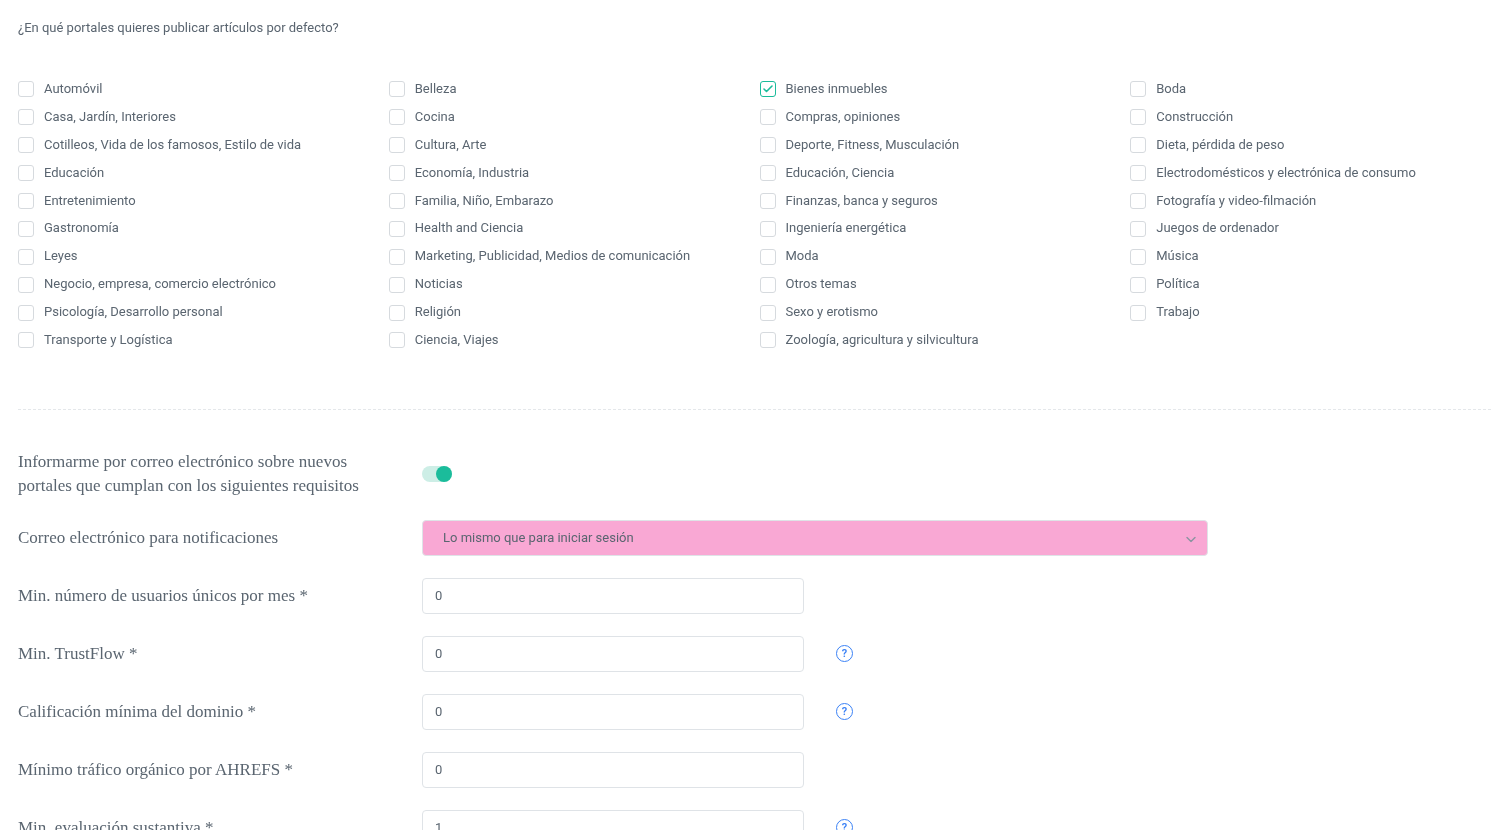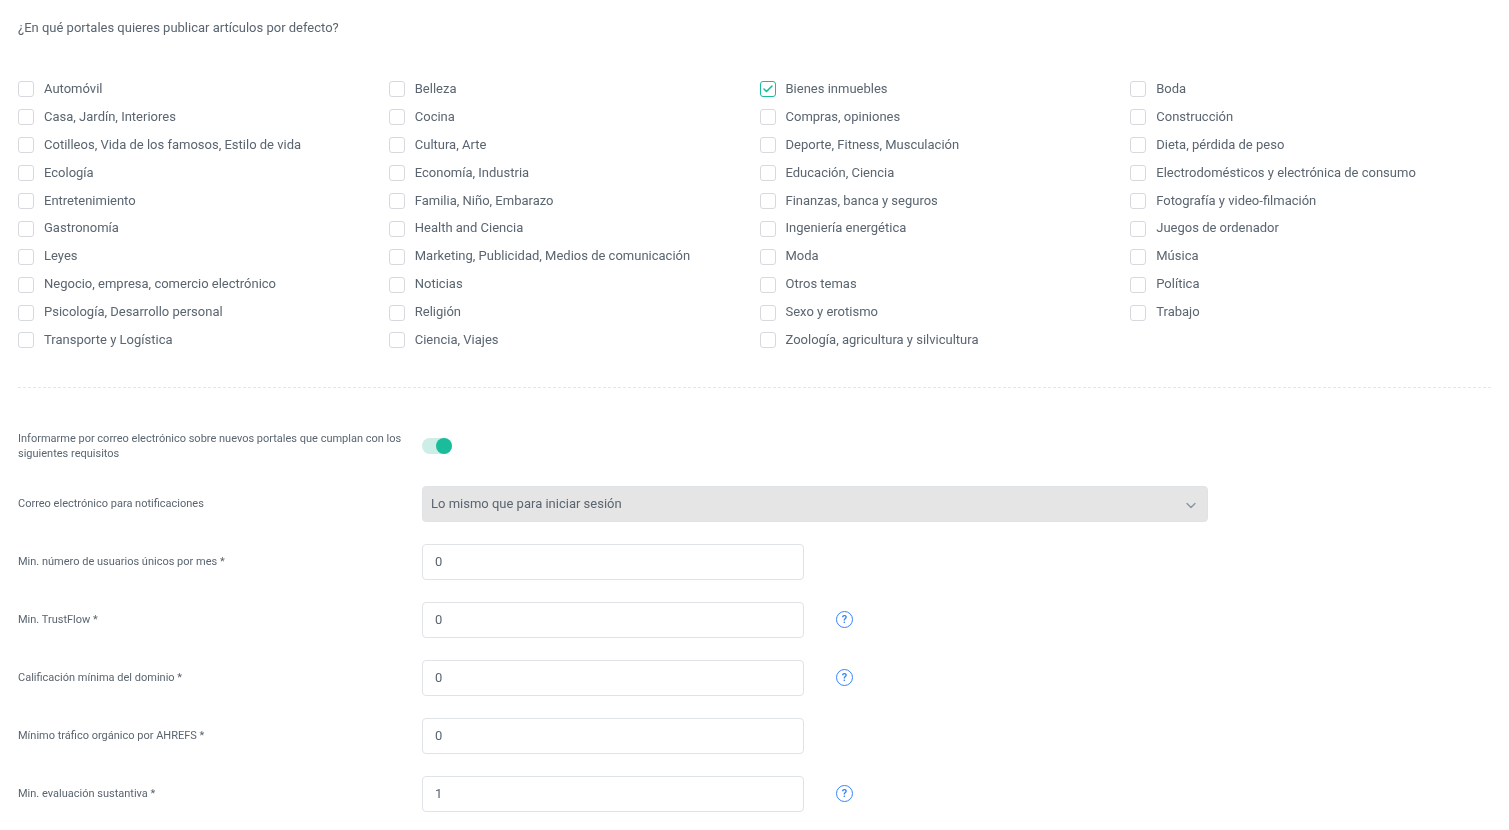--- a/index.html
+++ b/index.html
@@ -13,21 +13,21 @@
     .section-title {
       font-size: 13px;
       color: #5a6570;
       margin-bottom: 46px;
     }
     .checkbox-grid {
       display: grid;
       grid-template-columns: repeat(4, 1fr);
       column-gap: 10px;
       row-gap: 11px;
-      margin-bottom: 38px;
+      margin-bottom: 60px;
     }
     .checkbox-item {
       display: flex;
       align-items: center;
       gap: 10px;
       cursor: pointer;
     }
     .checkbox-box {
       width: 16px;
       height: 16px;
@@ -60,24 +60,25 @@
       margin-bottom: 40px;
     }
     .form-row {
       display: flex;
       align-items: center;
       margin-bottom: 22px;
       min-height: 36px;
     }
     .form-label {
       flex: 0 0 404px;
-      font-size: 11px;
+      font-size: 17px;
       color: #5a6570;
       padding-right: 20px;
       line-height: 1.4;
+      font-family: Liberation Serif, serif;
     }
     .form-control-area {
       display: flex;
       align-items: center;
       gap: 32px;
     }
     .toggle {
       width: 30px;
       height: 16px;
       background: #e6e9ec;
@@ -99,26 +100,26 @@
     }
     .select-wrap {
       width: 786px;
       position: relative;
     }
     .select-box {
       width: 100%;
       height: 36px;
       border: 1px solid #dfe3e7;
       border-radius: 4px;
-      padding: 0 34px 0 8px;
-      display: flex;
-      align-items: center;
-      font-size: 13px;
-      color: #5a6570;
-      background: #e5e5e5;
+      padding: 0 34px 0 20px;
+      display: flex;
+      align-items: center;
+      font-size: 13px;
+      color: #5a6570;
+      background: #f9a8d4;
       cursor: pointer;
     }
     .select-caret {
       position: absolute;
       right: 12px;
       top: 50%;
       transform: translateY(-50%);
       pointer-events: none;
     }
     .text-input {
@@ -199,21 +200,21 @@
     <div class="checkbox-item">
       <div class="checkbox-box"></div>
       <span class="checkbox-label">Deporte, Fitness, Musculación</span>
     </div>
     <div class="checkbox-item">
       <div class="checkbox-box"></div>
       <span class="checkbox-label">Dieta, pérdida de peso</span>
     </div>
     <div class="checkbox-item">
       <div class="checkbox-box"></div>
-      <span class="checkbox-label">Ecología</span>
+      <span class="checkbox-label">Educación</span>
     </div>
     <div class="checkbox-item">
       <div class="checkbox-box"></div>
       <span class="checkbox-label">Economía, Industria</span>
     </div>
     <div class="checkbox-item">
       <div class="checkbox-box"></div>
       <span class="checkbox-label">Educación, Ciencia</span>
     </div>
     <div class="checkbox-item">

